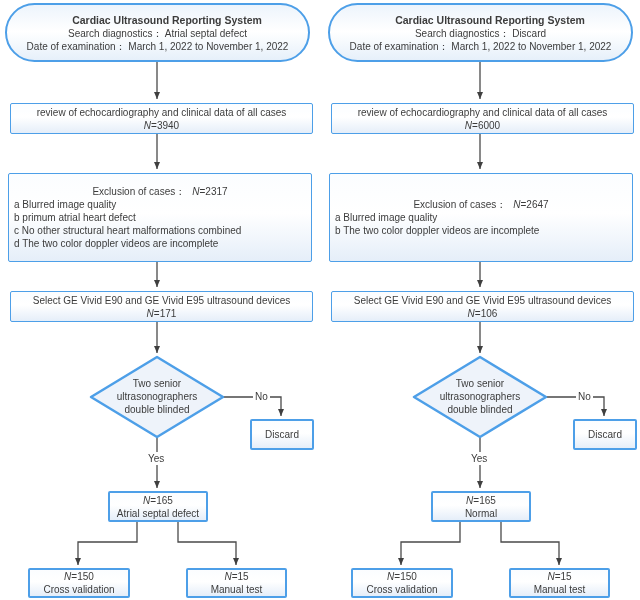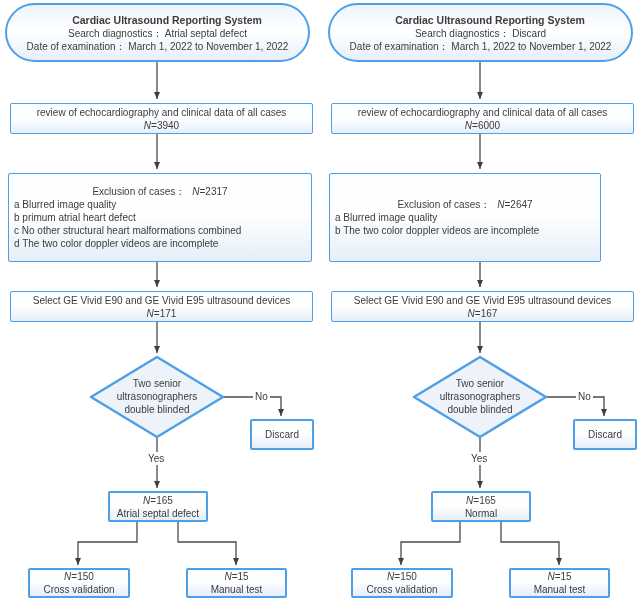--- a/index.html
+++ b/index.html
@@ -144,31 +144,31 @@
       <div class="title">Cardiac Ultrasound Reporting System</div>
       <div>Search diagnostics：  Discard</div>
       <div>Date of examination：  March 1, 2022 to November 1, 2022</div>
     </div>
 
     <div class="node" style="left:11px; top:103px; width:303px; height:31px;">
       <div>review of echocardiography and clinical data of all cases</div>
       <div><span class="it">N</span><span>=6000</span></div>
     </div>
 
-    <div class="node" style="left:9px; top:173px; width:272px; height:89px;">
+    <div class="node" style="left:9px; top:173px; width:304px; height:89px;">
       <div>
         <span>Exclusion of cases：</span><span class="nwrap"><span class="it">N</span><span>=2647</span></span>
       </div>
       <div class="exc-items">a Blurred image quality</div>
       <div class="exc-items">b The two color doppler videos are incomplete</div>
     </div>
 
     <div class="node" style="left:11px; top:291px; width:303px; height:31px;">
       <div>Select GE Vivid E90 and GE Vivid E95 ultrasound devices</div>
-      <div><span class="it">N</span><span>=167</span></div>
+      <div><span class="it">N</span><span>=106</span></div>
     </div>
 
     <div class="diamond-text" style="left:93px;">
       <div>Two senior</div>
       <div>ultrasonographers</div>
       <div>double blinded</div>
     </div>
 
     <span class="lbl lbl-no" style="left:256px;">No</span>
     <span class="lbl lbl-yes" style="left:149px;">Yes</span>

